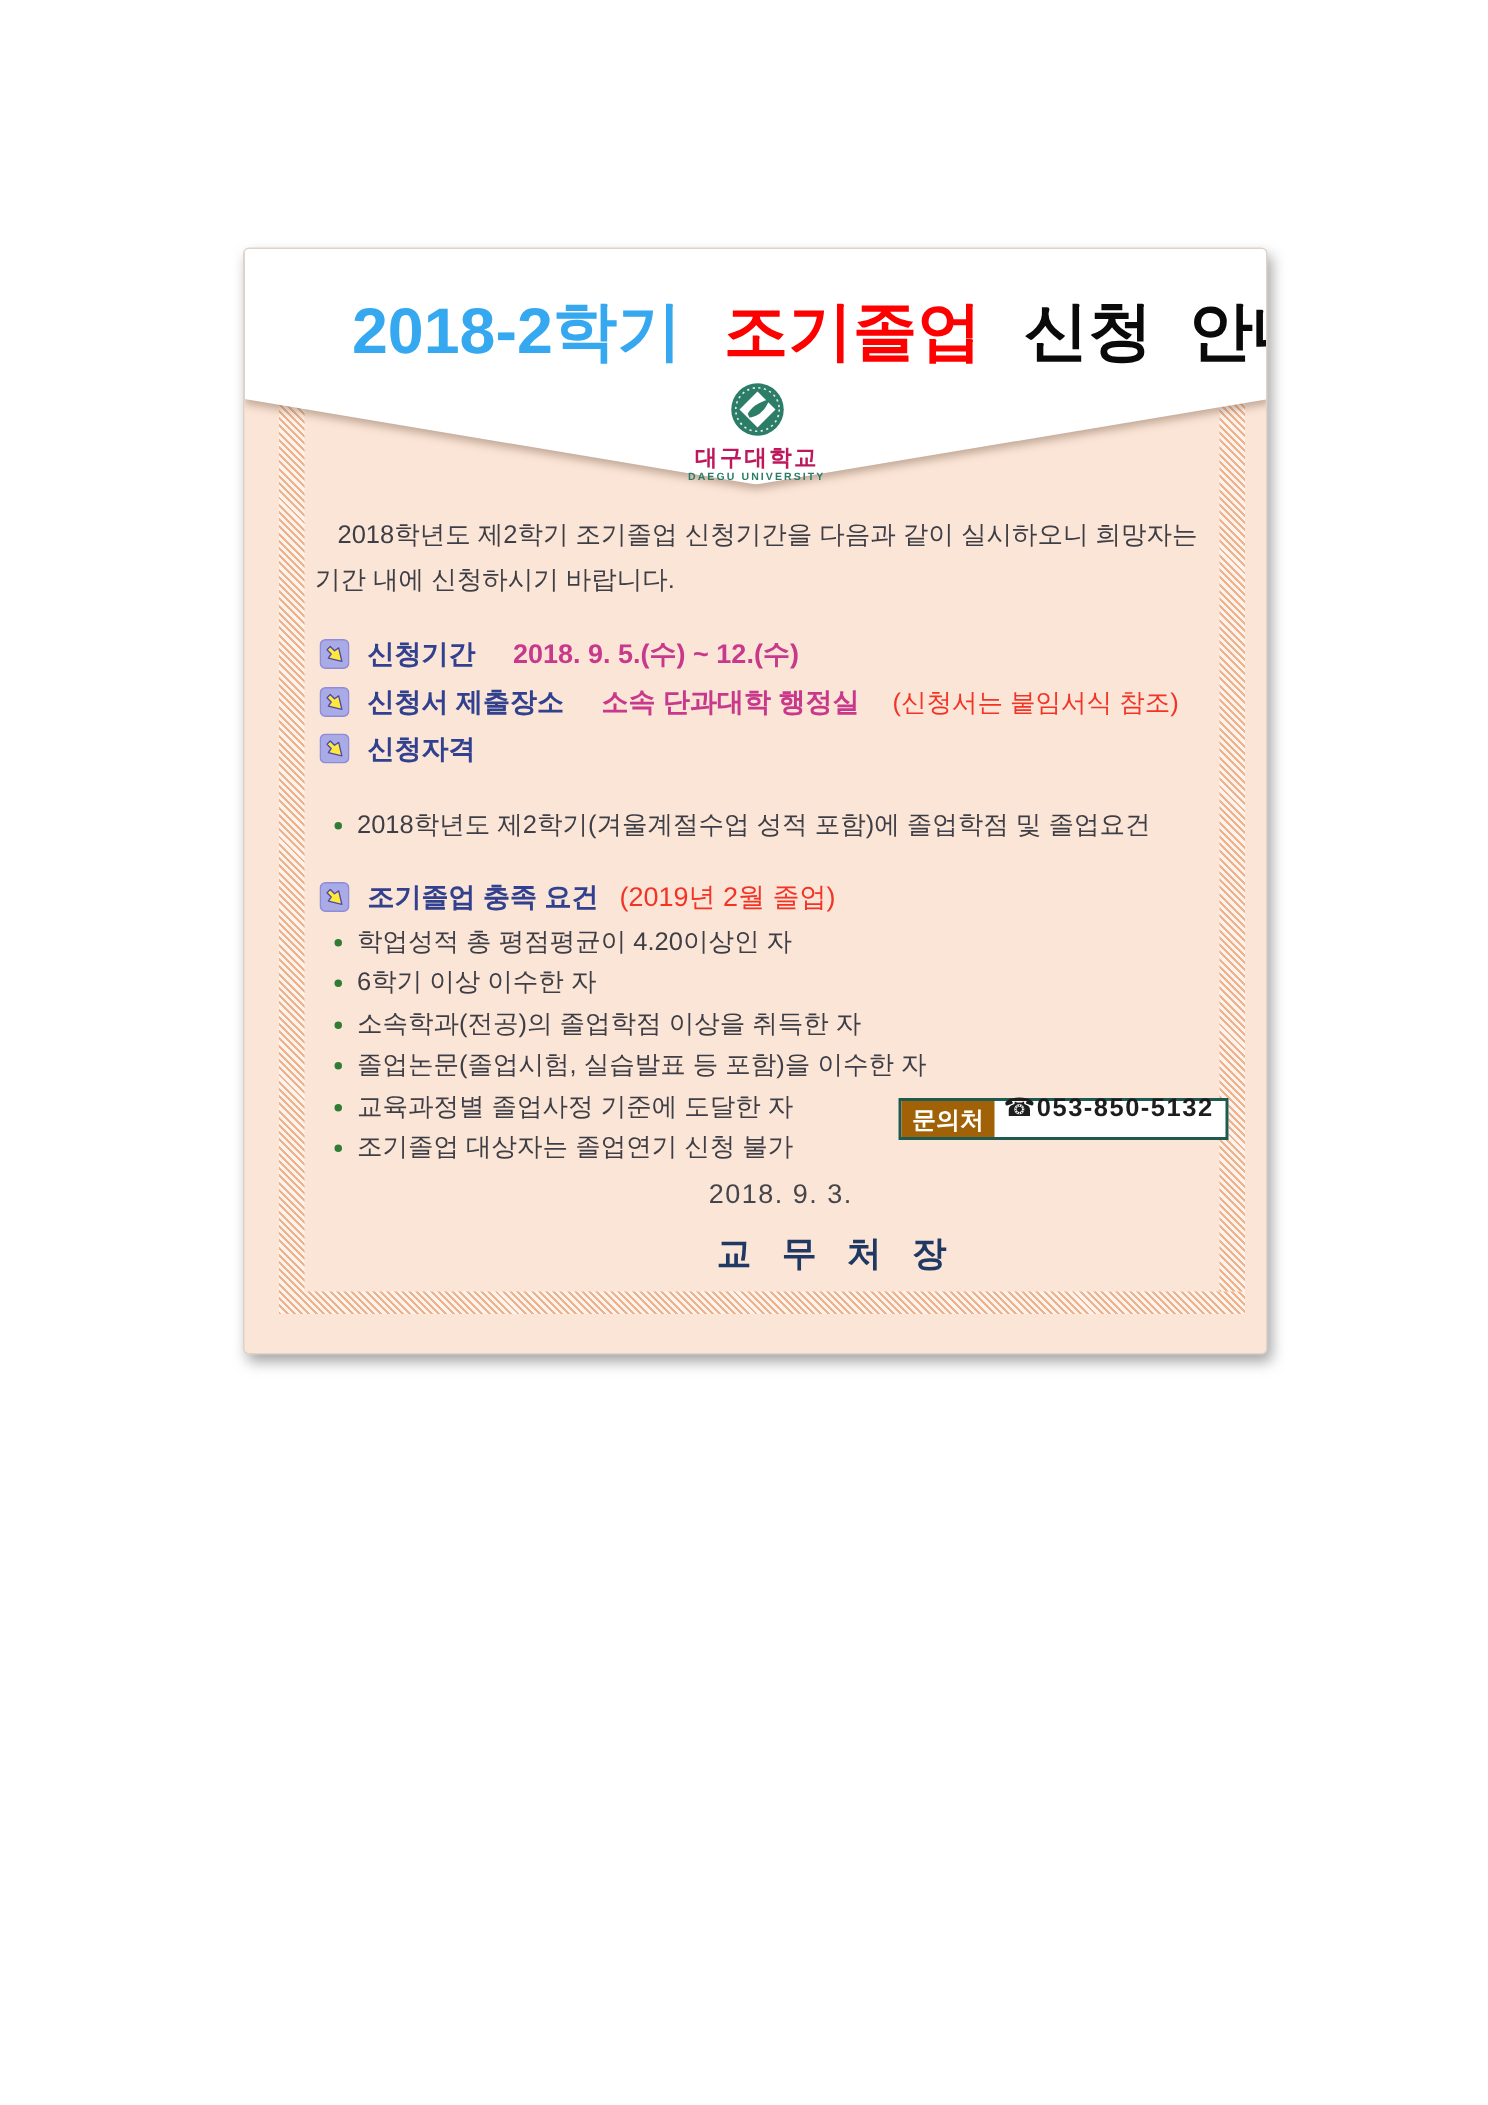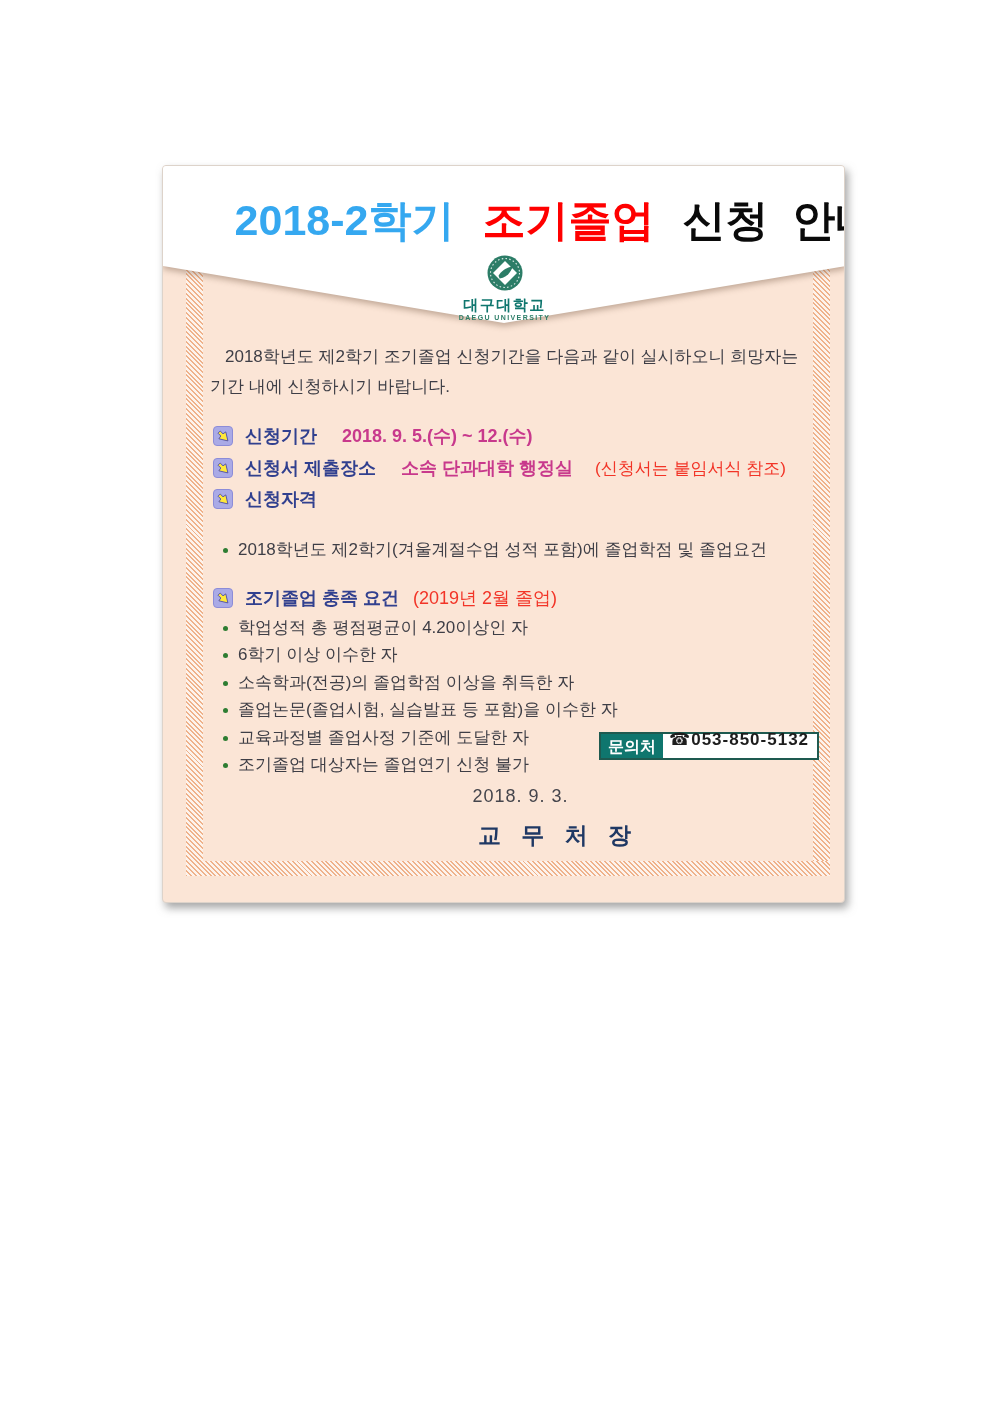--- a/index.html
+++ b/index.html
@@ -24,41 +24,41 @@
           clip-path:polygon(0 0,683px 0,683px 100px,341px 157px,0 100px); }
 
   .title { position:absolute; top:26px; left:0; width:787px; text-align:center;
            font-size:43px; font-weight:700; letter-spacing:0px; white-space:nowrap; z-index:3;}
   .title span { margin:0 8px; }
   .t-blue  { color:#35a8f0; }
   .t-red   { color:#ff0000; }
   .t-black { color:#0a0a0a; word-spacing:12px; }
 
   .logo { position:absolute; top:88px; left:0; width:683px; text-align:center; z-index:4; line-height:1; }
-  .logo-kr { margin-top:2px; font-size:15px; font-weight:700; color:#0f766e; letter-spacing:1.5px; }
+  .logo-kr { margin-top:2px; font-size:15px; font-weight:700; color:#be185d; letter-spacing:1.5px; }
   .logo-en { margin-top:2px; font-size:7px; font-weight:700; color:#2c7d67; letter-spacing:1.4px; }
 
   .content { position:absolute; inset:0; z-index:3; font-size:17px; color:#3e3e46; }
 
   .intro { position:absolute; left:47px; top:176px; width:600px; line-height:30px; }
   .intro .indent { text-indent:15px; }
 
   .srow { position:absolute; left:50px; display:flex; align-items:center; gap:12px; height:24px; white-space:nowrap; }
   .srow .icon { width:20px; height:20px; flex:0 0 20px; }
   .s-label { font-size:18px; font-weight:700; color:#31408f; }
   .s-value { font-size:18px; font-weight:700; color:#c8398c; margin-left:13px; }
   .s-note  { font-size:17px; color:#f23427; margin-left:10px; }
 
   .brow { position:absolute; left:60px; display:flex; align-items:flex-start; gap:10px; white-space:nowrap; line-height:22px; }
   .dot { width:5px; height:5px; border-radius:50%; background:#2e7d32; margin-top:9px; flex:0 0 5px; }
   .bcont { position:absolute; left:75px; line-height:22px; white-space:nowrap; }
 
   .contact { position:absolute; left:436px; top:566px; display:flex; align-items:stretch;
              border:2px solid #1e5a50; background:#ffffff; height:28px; }
-  .contact-label { background:#0f766e; color:#ffffff; font-size:16px; font-weight:700;
+  .contact-label { background:#a16207; color:#ffffff; font-size:16px; font-weight:700;
                    padding:2px 7px 0 7px; display:flex; align-items:center;text-align:right; }
   .contact-phone { color:#1d1d1d; font-size:17px; font-weight:600; letter-spacing:1px;
                    padding:2px 8px 16px 6px; display:flex; align-items:center; }
 
   .date   { position:absolute; left:0; top:620px; width:683px; text-align:center;
             font-size:18px; color:#45454c; letter-spacing:1px;padding-left:32px; }
   .signer { position:absolute; left:0; top:654px; width:790px; text-align:center;
             font-size:23px; font-weight:700; color:#1f3864; letter-spacing:7px; }
 </style>
 </head>

